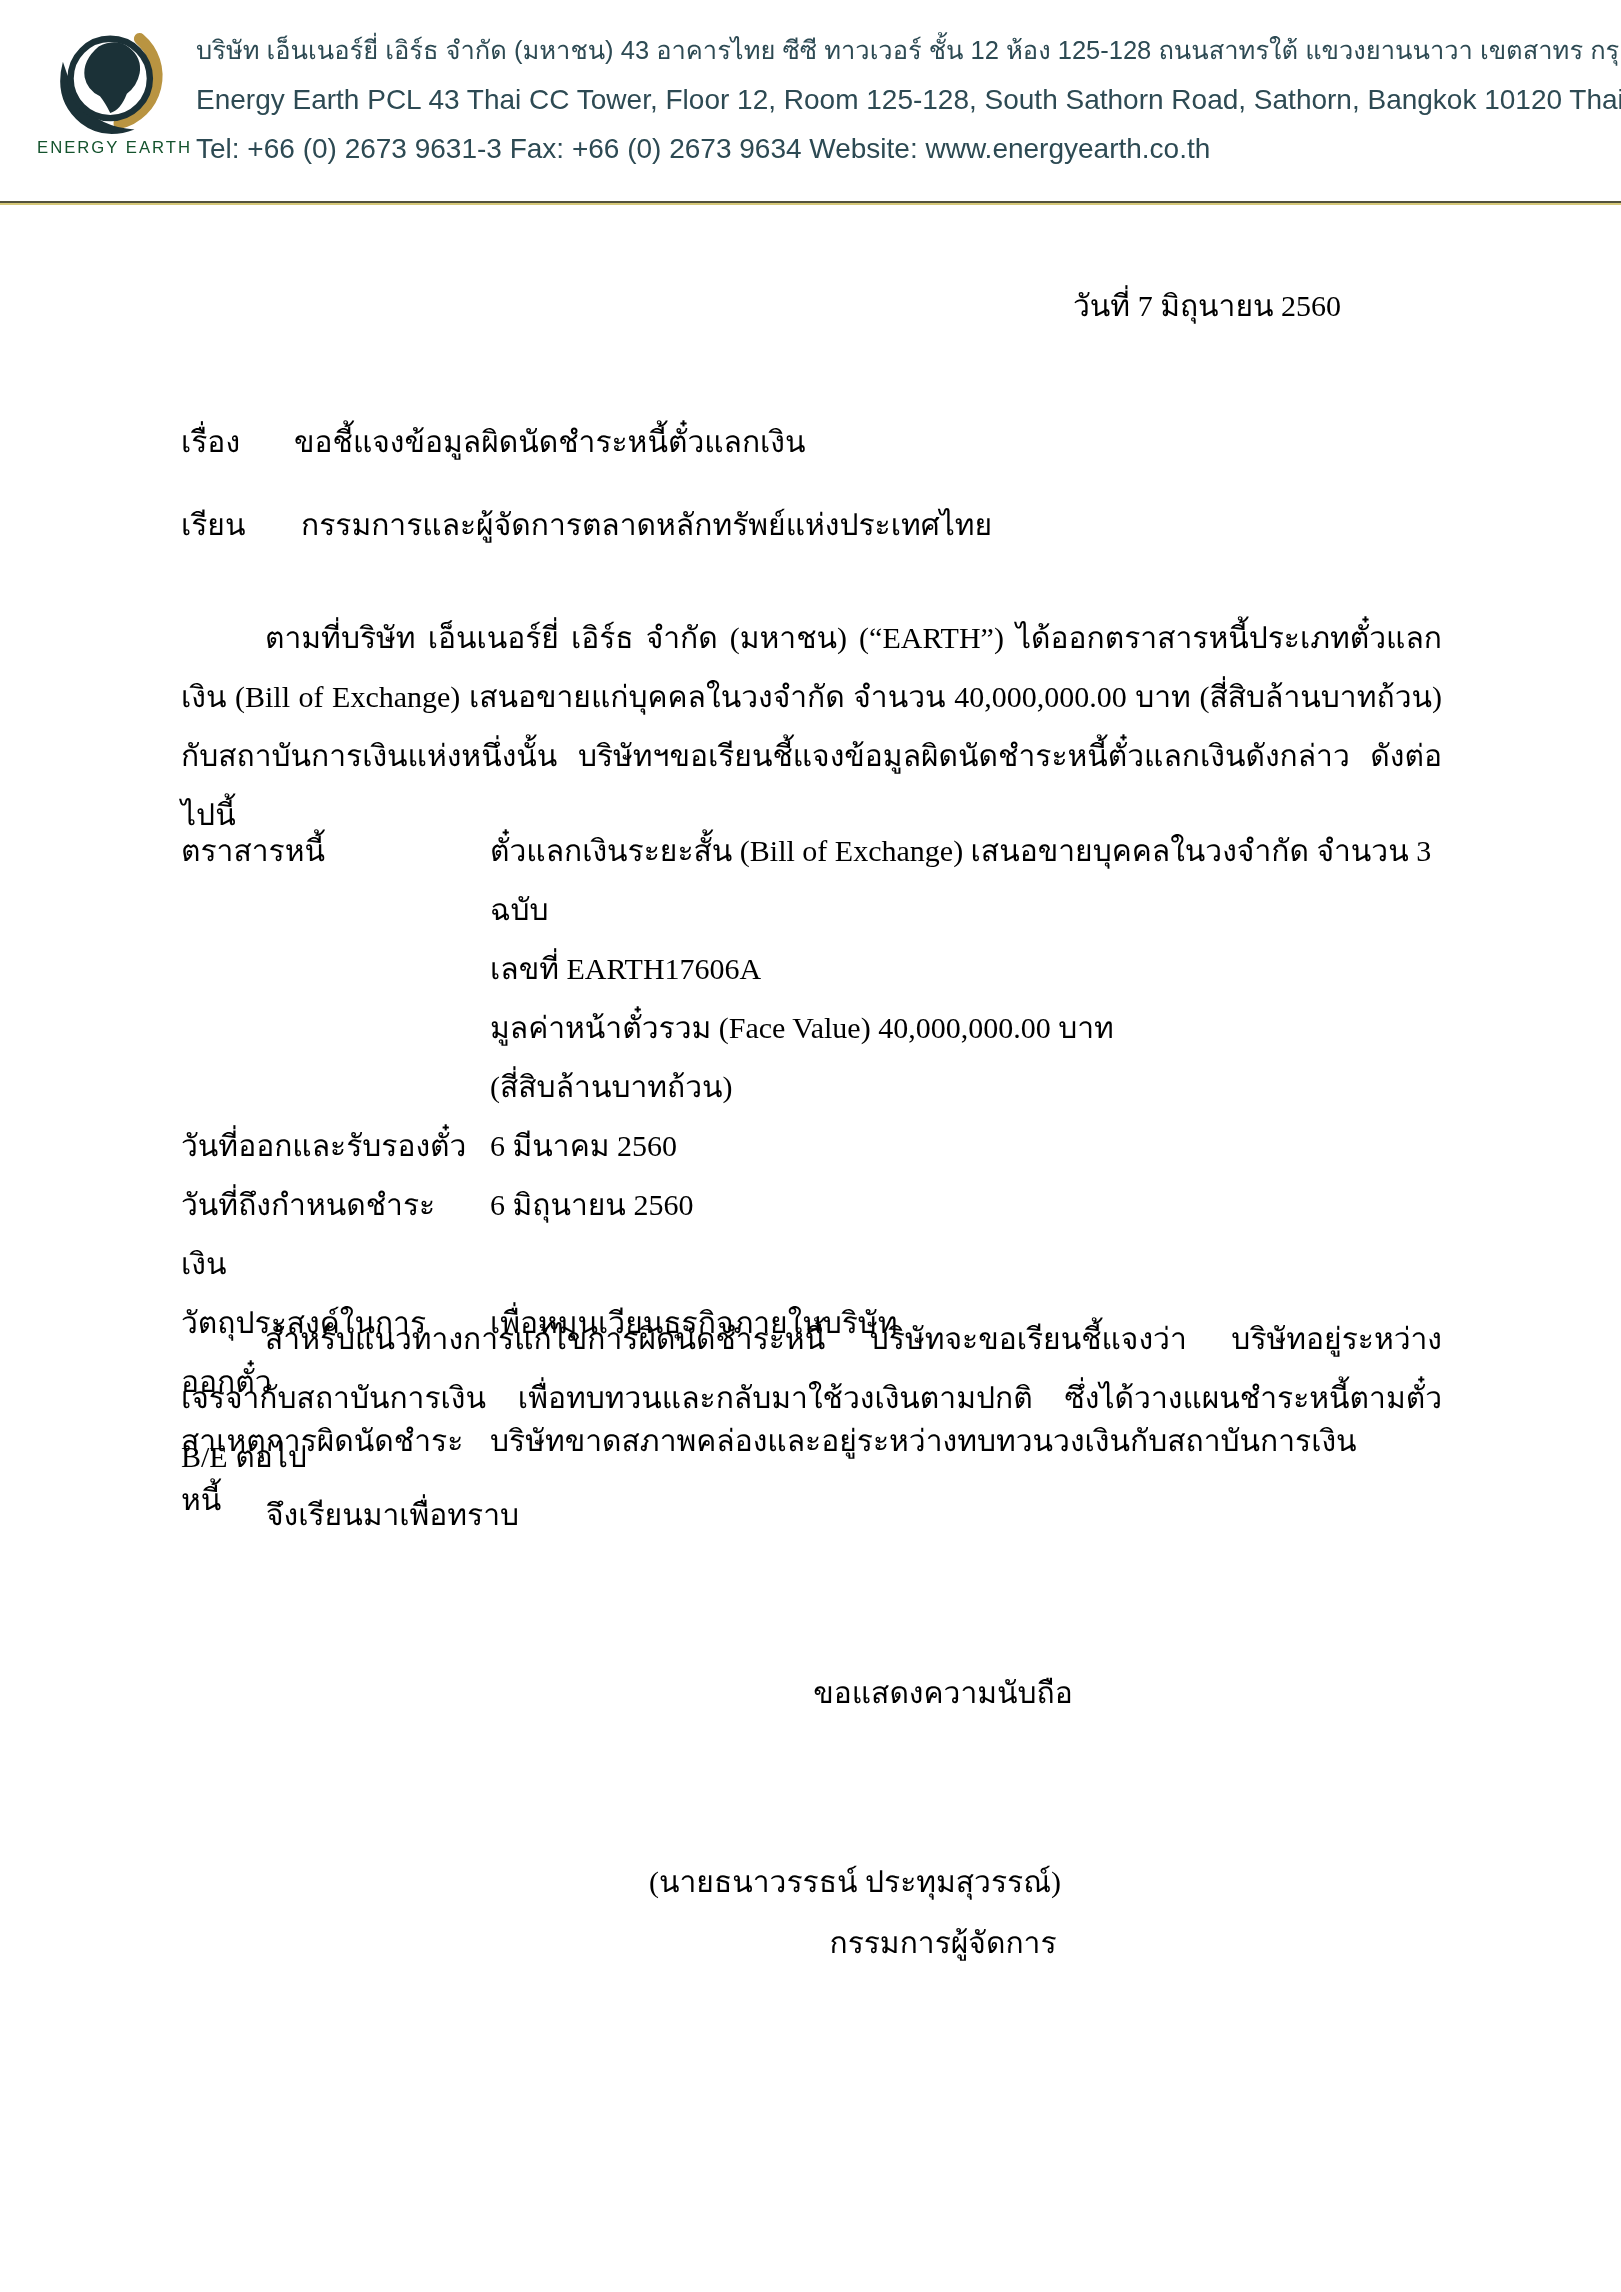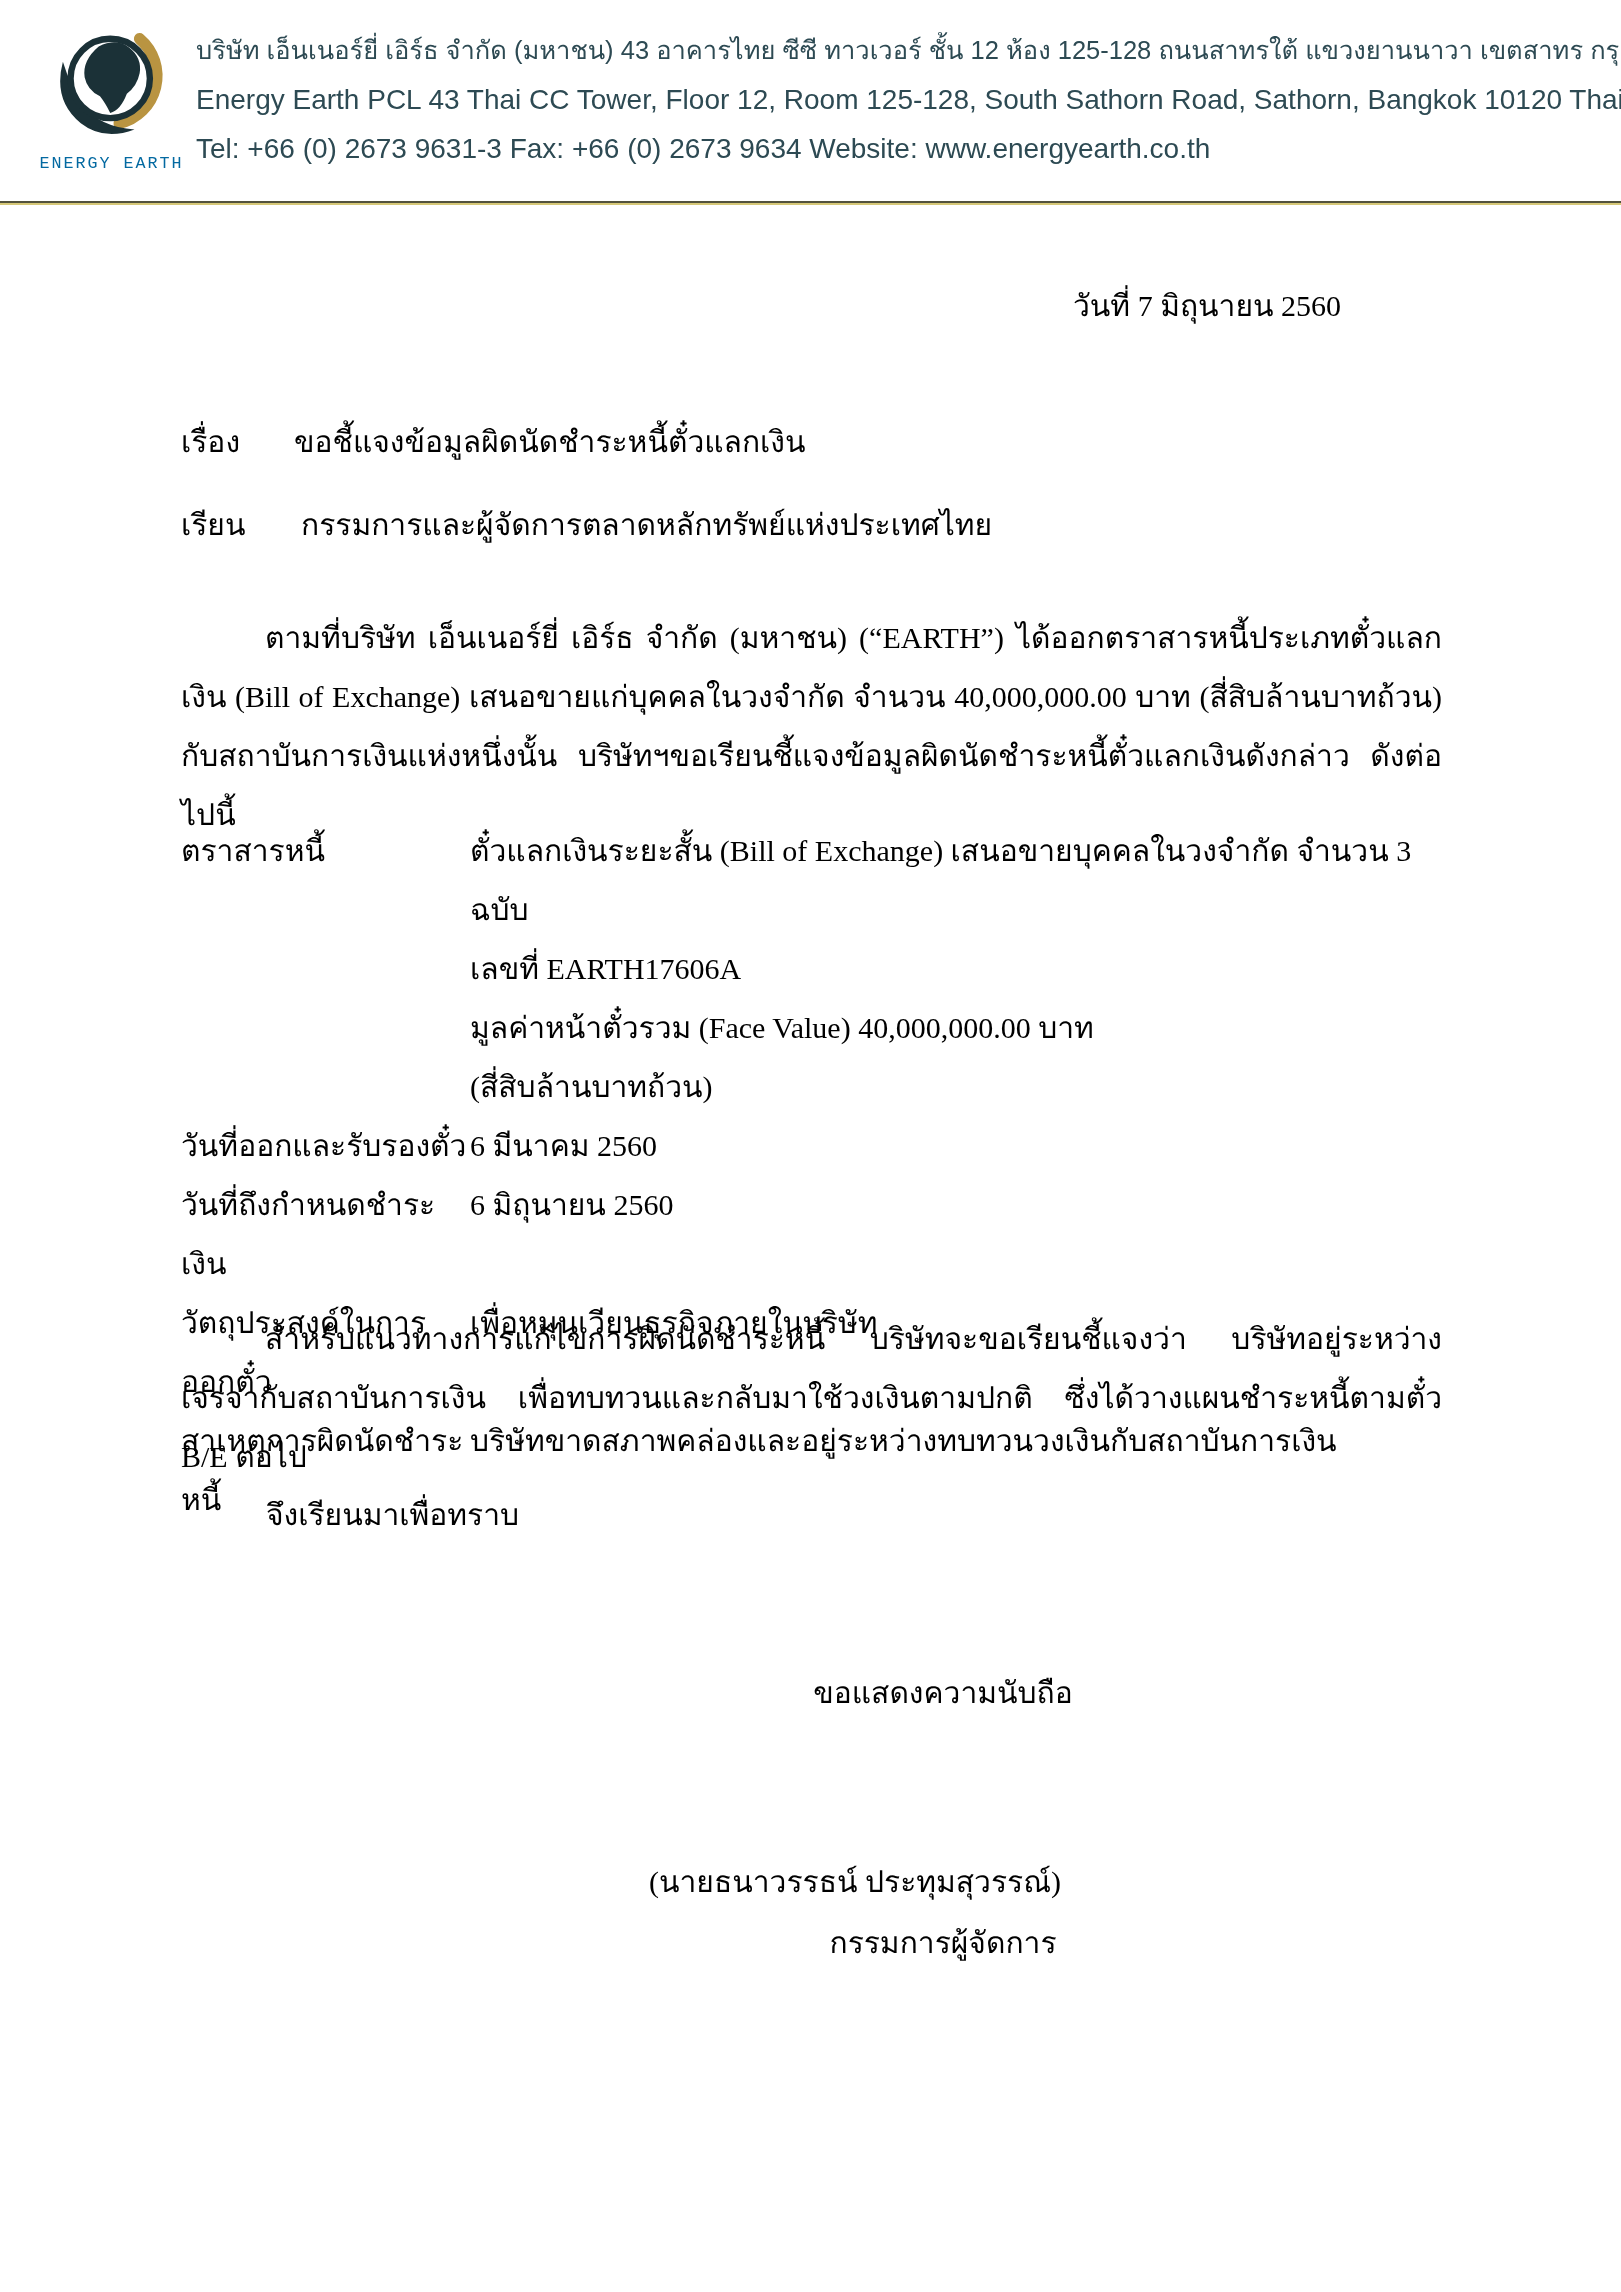--- a/index.html
+++ b/index.html
@@ -15,25 +15,25 @@
 
   
   .logo-wrap {
     position: absolute;
     left: 37px; top: 25.5px;
     width: 149px;
     text-align: center;
   }
   .logo-wrap svg { display: block; margin: 0 auto; }
   .logo-text {
-    margin-top: 18px;
-    font-family: Liberation Mono, monospace;
+    margin-top: 2px;
+    font-family: Liberation Sans, sans-serif;
     font-size: 16.7px;
     letter-spacing: 2px;
-    color: #0369a1;
+    color: #14532d;
     white-space: nowrap;
   }
   .head-text {
     position: absolute;
     left: 196px; top: 25.5px;
     width: 1421px;
     color: #2d4a53;
     font-family: "Liberation Sans", "DejaVu Sans", sans-serif;
   }
   .head-line-th   { font-size: 25.5px; line-height: 49px; white-space: nowrap; }
@@ -78,21 +78,21 @@
     text-indent: 84px;
   }
   .para-1 { top: 608px; }
   .para-2 { top: 1309px; }
 
   .details {
     position: absolute;
     left: 181px; top: 821px;
     width: 1274px;
   }
-  .drow { display: flex; }
+  .drow { display: flex; gap: 20px; }
   .dlabel { width: 289px; flex: 0 0 289px; }
   .dvalue { flex: 1; }
 
   .closing {
     position: absolute;
     left: 266px; top: 1491px;
     font-size: 30px;
   }
 
   .salutation {

